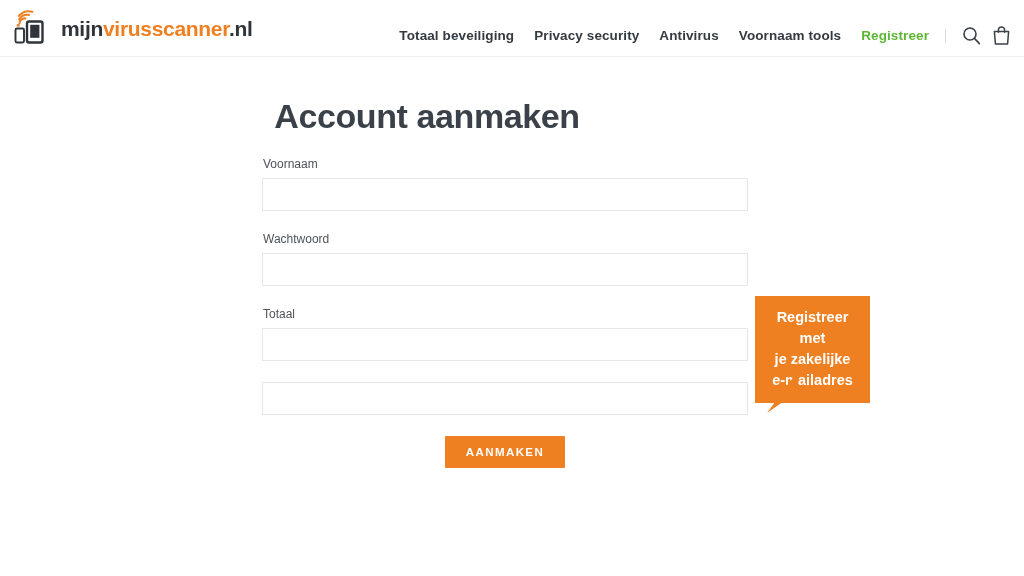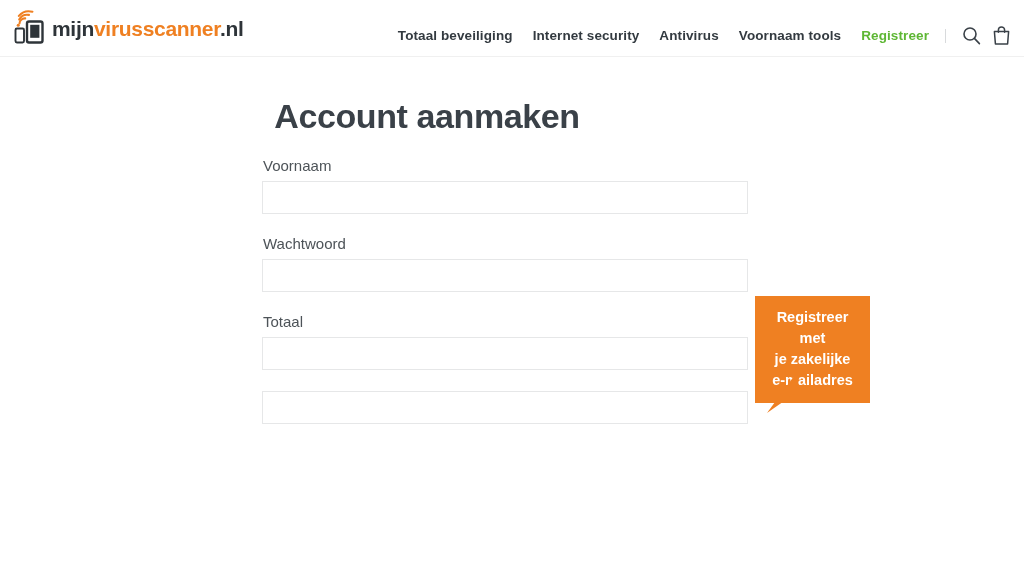--- a/index.html
+++ b/index.html
@@ -26,21 +26,21 @@
     border-bottom: 1px solid #f0f0f0;
   }
 
   #logo {
     position: absolute;
     left: 12px;
     top: 8px;
     height: 40px;
     display: flex;
     align-items: center;
-    gap: 0;
+    gap: 9px;
     text-decoration: none;
   }
   #logo-mark {
     width: 40px;
     height: 36px;
     position: relative;
     display: block;
   }
   #logo-text {
     font-size: 21px;
@@ -111,21 +111,21 @@
 
   #form {
     position: absolute;
     left: 262px;
     top: 100px;
     width: 486px;
   }
   .field { margin-bottom: 21px; }
   .field-label {
     display: block;
-    font-size: 15px;
+    font-size: 12px;
     color: #4d5358;
     margin: 0 0 7px 1px;
     font-weight: 400;
   }
   .field-input {
     display: block;
     width: 486px;
     height: 33px;
     border: 1px solid #e6e7e8;
     background: #ffffff;
@@ -203,21 +203,21 @@
 
         <rect x="15" y="11.5" width="15.5" height="21" rx="2" fill="none" stroke="#2e3439" stroke-width="2.4"></rect>
         <rect x="18.2" y="14.8" width="9.2" height="13" fill="#2e3439"></rect>
       </svg>
     </span>
     <span id="logo-text"><span class="lg-dark">mijn</span><span class="lg-orange">virusscanner</span><span class="lg-dark">.nl</span></span>
   </a>
 
   <nav id="nav">
     <a class="nav-link" href="#">Totaal beveiliging</a>
-    <a class="nav-link" href="#">Internet security</a>
+    <a class="nav-link" href="#">Privacy security</a>
     <a class="nav-link" href="#">Antivirus</a>
     <a class="nav-link" href="#">Voornaam tools</a>
     <a class="nav-link accent" href="#">Registreer</a>
 
     <span class="nav-divider"></span>
 
     <span class="nav-icon">
       <svg width="19" height="19" viewBox="0 0 19 19" xmlns="http://www.w3.org/2000/svg">
         <circle cx="8" cy="8" r="6" fill="none" stroke="#3a4148" stroke-width="1.6"></circle>
         <line x1="12.4" y1="12.4" x2="17.4" y2="17.6" stroke="#3a4148" stroke-width="1.6" stroke-linecap="round"></line>
@@ -251,20 +251,23 @@
 
     <div class="field">
       <label class="field-label">Totaal</label>
       <input class="field-input" type="email" placeholder="" style="">
     </div>
 
     <div class="field">
       <input class="field-input" type="password" placeholder="" style="">
     </div>
 
+    <div id="submit-row">
+      <button id="submit-button" type="submit">AANMAKEN</button>
+    </div>
   </form>
 
   <div id="tooltip">
     <span id="tooltip-text">Registreer met
 je zakelijke
 e-mailadres</span>
     <span id="tooltip-tail">
       <svg width="36" height="45" viewBox="0 0 36 45" xmlns="http://www.w3.org/2000/svg">
         <path d="M0 43 L30 2 L30 22 Z" fill="#ef8022"></path>
       </svg>

